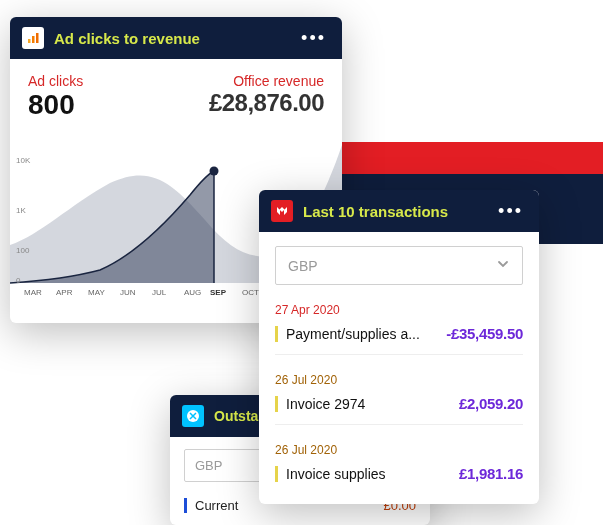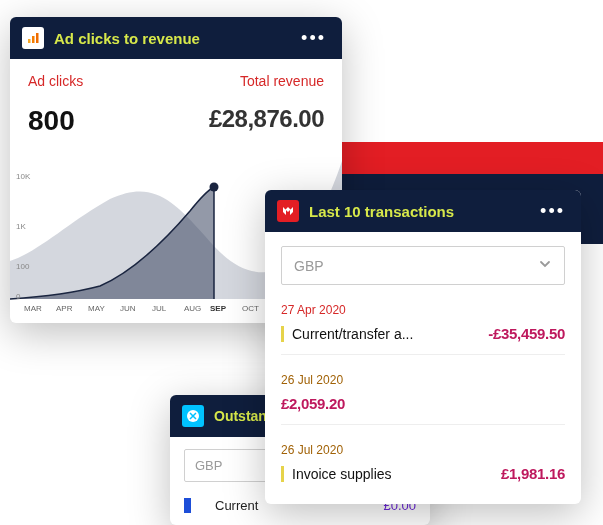--- a/index.html
+++ b/index.html
@@ -48,21 +48,21 @@
   }
 
   
   #card-chart { left: 10px; top: 17px; width: 332px; height: 306px; }
   #card-chart .metrics {
     display: flex; justify-content: space-between;
     padding: 14px 18px 4px;
   }
   #card-chart .metric-label { color: #d62828; font-size: 14px; font-weight: 500; }
   #card-chart .metric-label.right { text-align: right; }
-  #card-chart .metric-value { font-size: 28px; font-weight: 800; color: #111; margin-top: 16px; }
+  #card-chart .metric-value { font-size: 28px; font-weight: 800; color: #111; }
   #card-chart .metric-value.right { font-size: 24px; text-align: center; color: #333; letter-spacing: -0.5px; }
   #card-chart .metric-col.right { text-align: right; }
   #card-chart .chart-body {
     position: relative;
     height: 172px;
     padding: 0 6px 0 0;
   }
   #card-chart svg.chart { position: absolute; left: 0; top: 0; width: 100%; height: 100%; }
   .ytick { font-size: 8px; fill: #888; }
   .xtick { font-size: 8px; fill: #666; }
@@ -80,25 +80,25 @@
   #card-inv .body { padding: 12px 14px; }
   #card-inv .dropdown {
     border: 1px solid #d0d0d0;
     padding: 8px 10px;
     color: #9a9a9a;
     font-size: 13px;
     border-radius: 2px;
     display: flex; align-items: center; justify-content: space-between;
   }
   #card-inv .row { display: flex; justify-content: space-between; margin-top: 16px; font-size: 13px; }
-  #card-inv .row .lab { border-left: 7px solid #1d4ed8; padding-left: 24px; color: #222; }
-  #card-inv .row .val { text-align: right; color: #6d28d9; }
+  #card-inv .row .lab { border-left: 3px solid #1d4ed8; padding-left: 8px; color: #222; }
+  #card-inv .row .val { text-align: right; color: #c2410c; }
 
   
-  #card-tx { left: 265px; top: 190px; width: 316px; }
+  #card-tx { left: 259px; top: 190px; width: 280px; }
   #card-tx .card-header .icon { background: #e31e24; color: #fff; font-size: 13px; font-weight: 700; }
   #card-tx .body { padding: 14px 16px 10px; }
   #card-tx .dropdown {
     border: 1px solid #d0d0d0;
     padding: 10px 12px;
     color: #9a9a9a;
     font-size: 14px;
     border-radius: 2px;
     display: flex; align-items: center; justify-content: space-between;
     cursor: pointer;
@@ -116,21 +116,21 @@
   #card-tx .tx-label {
     border-left: 3px solid #e6d34a;
     padding-left: 8px;
     font-size: 14px;
     color: #111;
     font-weight: 500;
   }
   #card-tx .tx-amount {
     font-size: 15px;
     font-weight: 800;
-    color: #be185d;
+    color: #6d28d9;
     letter-spacing: -0.3px;
   }
 </style>
 </head>
 <body>
 
 <div class="bg-strip-red"></div>
 <div class="bg-strip-dark"></div>
 
 <div id="card-inv" class="card">
@@ -165,21 +165,21 @@
     </span>
     <span class="title">Ad clicks to revenue</span>
     <span class="more">•••</span>
   </div>
   <div class="metrics">
     <div class="metric-col">
       <div class="metric-label">Ad clicks</div>
       <div class="metric-value">800</div>
     </div>
     <div class="metric-col right">
-      <div class="metric-label right">Total revenue</div>
+      <div class="metric-label right">Office revenue</div>
       <div class="metric-value right">£28,876.00</div>
     </div>
   </div>
   <div class="chart-body">
     <svg class="chart" viewBox="0 0 332 172" preserveAspectRatio="none">
 
       <path class="area-rev" d="M0,120 C30,110 60,80 100,58 C140,40 160,55 195,95 C220,125 240,135 265,130 C290,120 315,70 332,20 L332,158 L0,158 Z"></path>
 
       <path class="area-clk" d="M0,158 C30,156 60,153 90,145 C120,132 150,105 180,70 C192,55 200,48 204,46 L204,158 Z"></path>
       <path class="line-clk" d="M0,158 C30,156 60,153 90,145 C120,132 150,105 180,70 C192,55 200,48 204,46"></path>
@@ -220,26 +220,27 @@
       <span>GBP</span>
       <span class="chev">
         <svg width="14" height="14" viewBox="0 0 14 14">
             <path d="M3 5 L7 9 L11 5" stroke="#9a9a9a" stroke-width="1.8" fill="none" stroke-linecap="round"></path>
           </svg>
       </span>
     </div>
 
     <div class="date first">27 Apr 2020</div>
     <div class="tx-row">
-      <span class="tx-label">Current/transfer a...</span>
+      <span class="tx-label">Payment/supplies a...</span>
       <span class="tx-amount">-£35,459.50</span>
     </div>
 
     <div class="date other">26 Jul 2020</div>
     <div class="tx-row">
+      <span class="tx-label">Invoice 2974</span>
       <span class="tx-amount">£2,059.20</span>
     </div>
 
     <div class="date other">26 Jul 2020</div>
     <div class="tx-row">
       <span class="tx-label">Invoice supplies</span>
       <span class="tx-amount">£1,981.16</span>
     </div>
   </div>
 </div>

